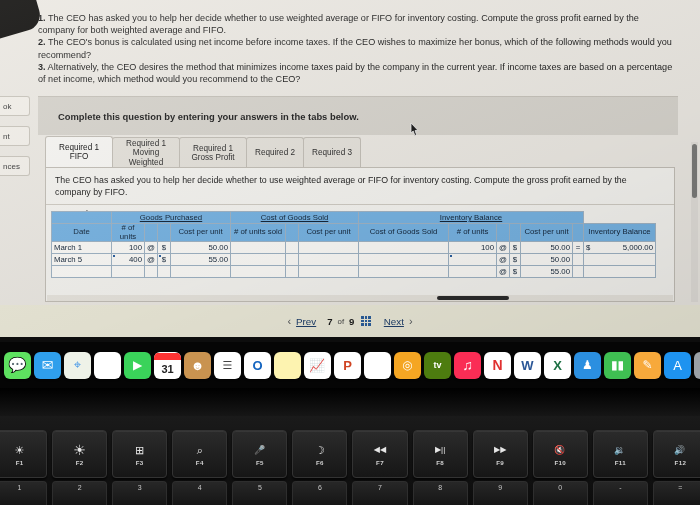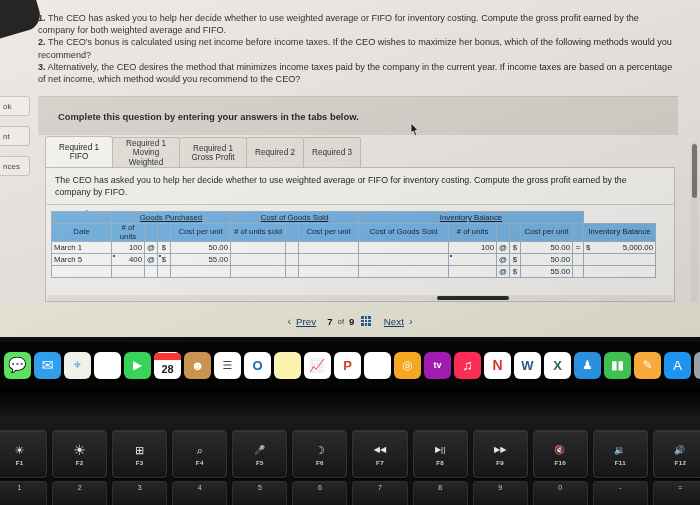--- a/index.html
+++ b/index.html
@@ -386,21 +386,21 @@
       <span style="color:#4c9be8;font-size:13px">⌖</span>
     </div>
   <div class="dicon" style="background:#fff">
       <span style="font-size:15px">❀</span>
     </div>
   <div class="dicon" style="background:#3ad35a">
       <span style="color:#fff;font-size:12px">▶</span>
     </div>
   <div class="dicon" style="background:#fff;flex-direction:column">
     <div style="background:#f33;width:100%;height:7px"></div>
-    <div style="font-size:11px;color:#222;font-weight:bold;line-height:18px">28</div>
+    <div style="font-size:11px;color:#222;font-weight:bold;line-height:18px">31</div>
   </div>
   <div class="dicon" style="background:#c99350">
       <span style="color:#fff;font-size:13px">☻</span>
     </div>
   <div class="dicon" style="background:#fff">
       <span style="color:#444;font-size:11px">☰</span>
     </div>
   <div class="dicon" style="background:#fff">
       <span style="color:#1565c0;font-size:13px;font-weight:bold">O</span>
     </div>
@@ -410,21 +410,21 @@
     </div>
   <div class="dicon" style="background:#fff">
       <span style="color:#d04423;font-size:13px;font-weight:bold">P</span>
     </div>
   <div class="dicon" style="background:#fff">
       <span style="font-size:14px">◉</span>
     </div>
   <div class="dicon" style="background:#f5a623">
       <span style="color:#fff;font-size:12px">◎</span>
     </div>
-  <div class="dicon" style="background:#a21caf">
+  <div class="dicon" style="background:#4d7c0f">
       <span style="color:#fff;font-size:9px;font-weight:bold">tv</span>
     </div>
   <div class="dicon" style="background:#fa2d55">
       <span style="color:#fff;font-size:14px">♫</span>
     </div>
   <div class="dicon" style="background:#fff">
       <span style="color:#e03030;font-size:14px;font-weight:bold">N</span>
     </div>
   <div class="dicon" style="background:#fff">
       <span style="color:#2b5797;font-size:13px;font-weight:bold">W</span>

